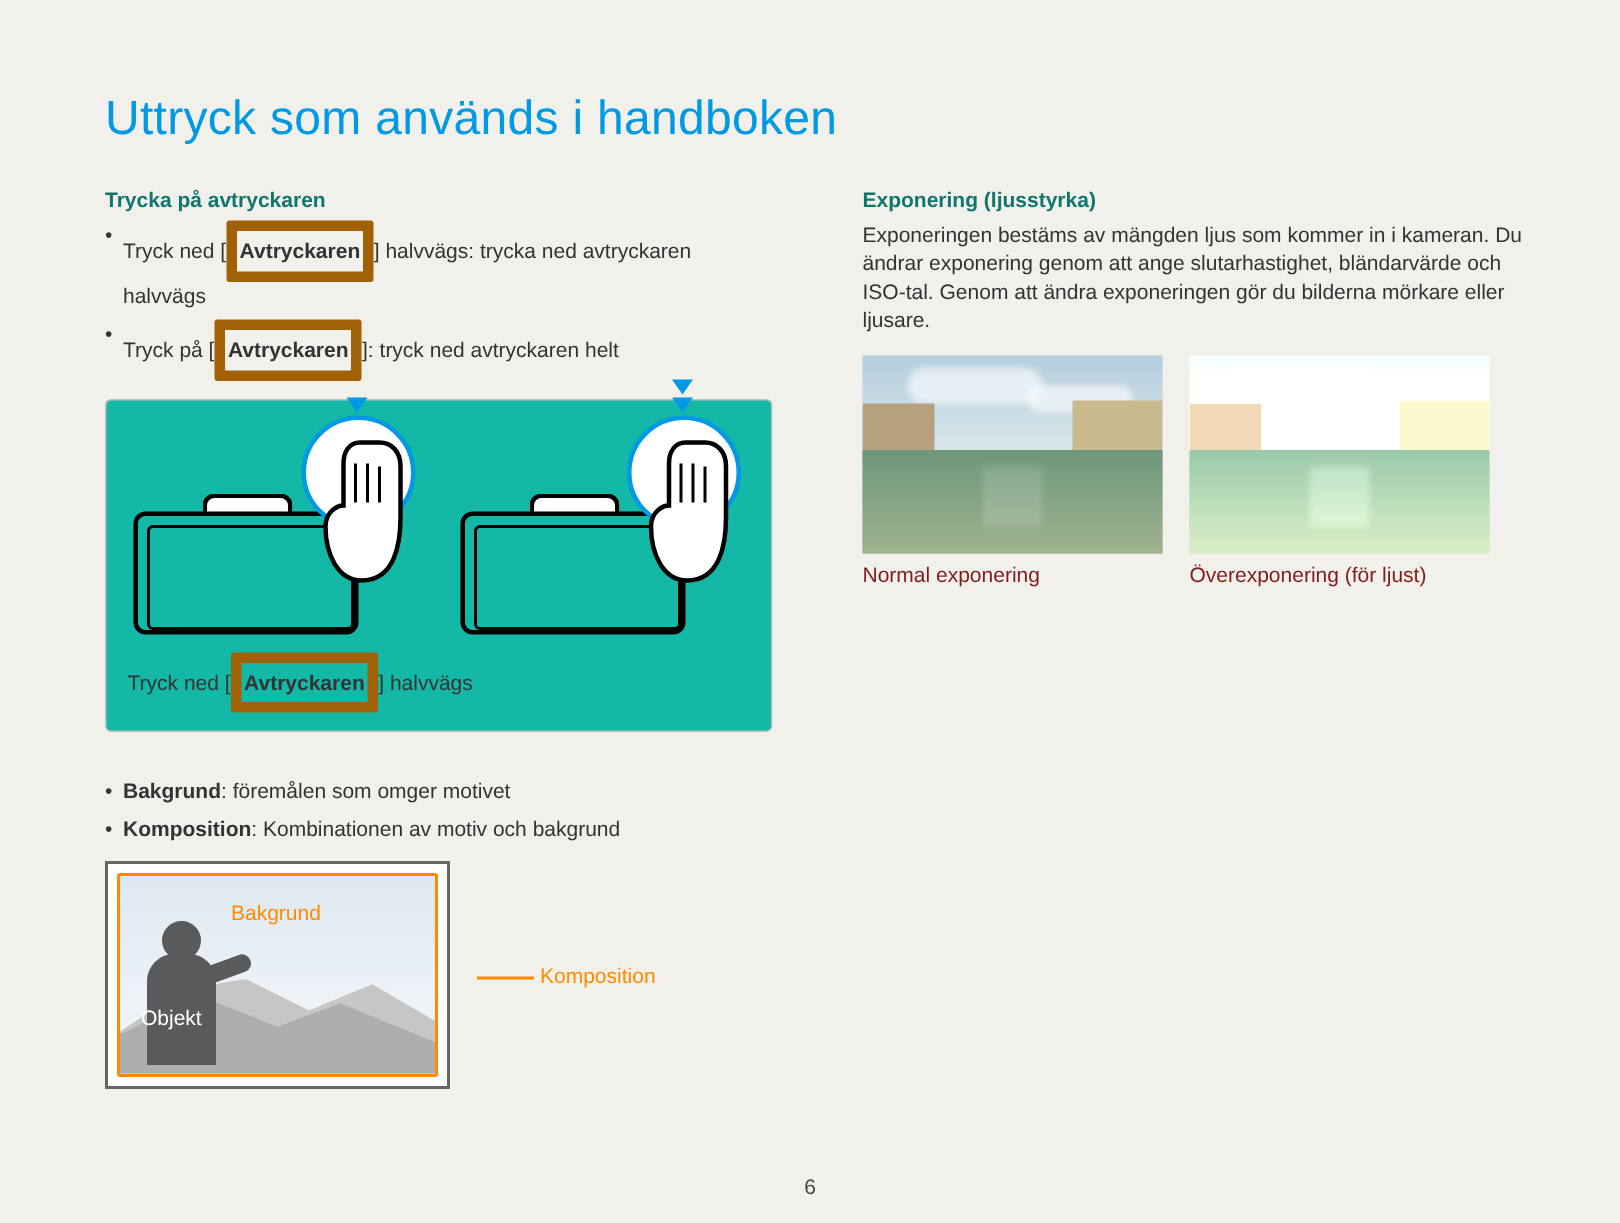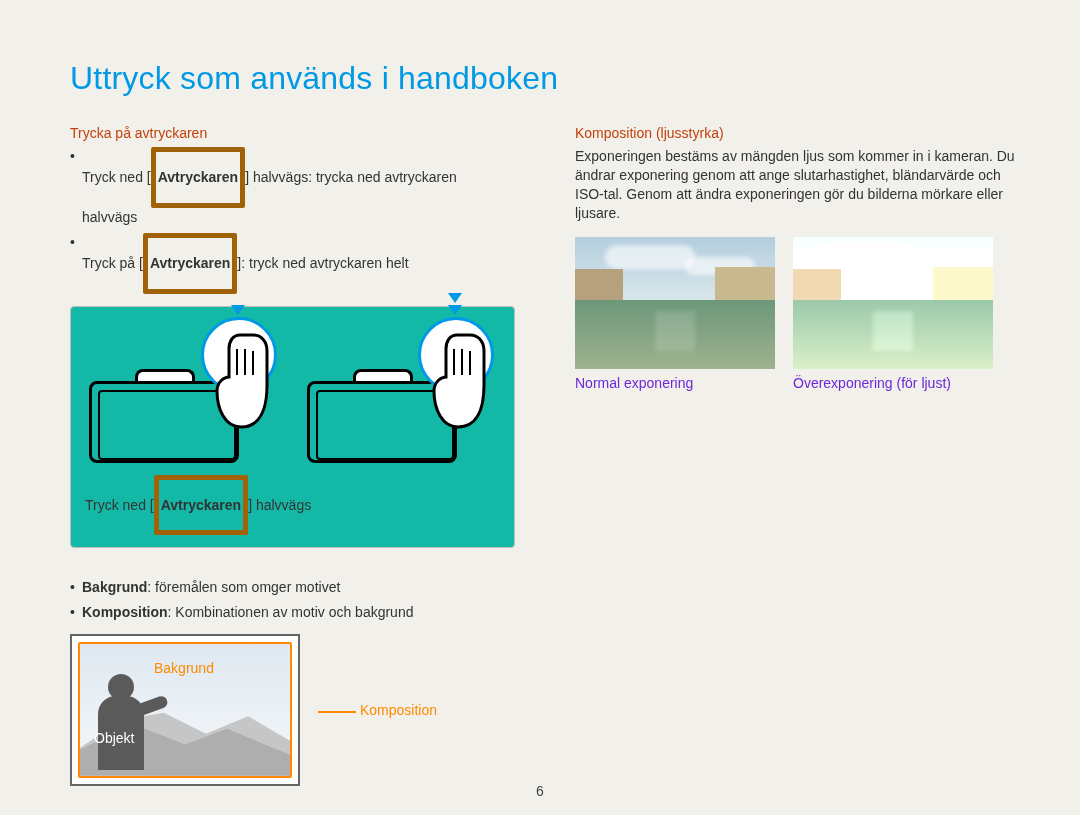--- a/index.html
+++ b/index.html
@@ -23,33 +23,33 @@
     color: #0099e5;
     margin-bottom: 28px;
     letter-spacing: 0.2px;
   }
   .cols {
     display: flex;
     gap: 60px;
   }
   .col { width: 445px; }
   .subhead {
-    font-weight: normal;
+    font-weight: bold;
     font-size: 14px;
     margin-bottom: 6px;
-    color: #c2410c;
+    color: #0f766e;
   }
   p, li { font-size: 14px; line-height: 1.35; color: #333; }
   ul { list-style: none; margin-bottom: 12px; }
   li { position: relative; padding-left: 12px; margin-bottom: 6px; }
   li::before { content: "•"; position: absolute; left: 0; top: 0; }
   .box-key {
-    border: 5px solid #a16207;
+    border: 7px solid #a16207;
     border-radius: 2px;
-    padding: 16px 2px;
+    padding: 4px 2px;
     display: inline-block;
   }
   .bold { font-weight: bold; }
 
   
   .diagram-box {
     border: 1px solid #c0bfbc;
     background: #14b8a6;
     border-radius: 4px;
     padding: 10px 14px 12px 14px;
@@ -164,21 +164,21 @@
   .photo.bright { filter: brightness(1.35) saturate(0.8); }
   .photo .sky { position: absolute; left: 0; right: 0; top: 0; height: 48%; background: linear-gradient(#b4cede, #d8e6ea); }
   .photo .cloud { position: absolute; top: 8px; left: 30px; width: 90px; height: 24px; background: rgba(255,255,255,0.6); border-radius: 14px; filter: blur(2px); }
   .photo .cloud2 { left: 110px; top: 20px; width: 70px; height: 18px; }
   .photo .bldgL { position: absolute; left: 0; top: 32px; width: 48px; height: 40px; background: #b7a07d; }
   .photo .bldgR { position: absolute; right: 0; top: 30px; width: 60px; height: 44px; background: #c9b98f; }
   .photo .water { position: absolute; left: 0; right: 0; bottom: 0; height: 52%; background: linear-gradient(#6c977a, #9fb38e); }
   .photo .refl { position: absolute; left: 40%; bottom: 18px; width: 20%; height: 40px; background: rgba(255,255,255,0.15); filter: blur(2px); }
 
   .caption-row { display: flex; gap: 18px; }
-  .caption { width: 200px; font-size: 14px; color: #6d28d9; }
+  .caption { width: 200px; font-size: 14px; color: #7f1d1d; }
 
   .pagenum {
     position: absolute; left: 0; right: 0; bottom: 16px;
     text-align: center; font-size: 14px; color: #444;
   }
 </style>
 </head>
 <body>
 
 <div class="page">
@@ -252,21 +252,21 @@
             <div class="comp-label-objekt">Objekt</div>
           </div>
         </div>
         <div style="width:40px"></div>
         <div class="comp-external-label">Komposition</div>
       </div>
 
     </div>
 
     <div class="col">
-      <div class="subhead">Komposition (ljusstyrka)</div>
+      <div class="subhead">Exponering (ljusstyrka)</div>
       <p>Exponeringen bestäms av mängden ljus som kommer in i kameran. Du ändrar exponering genom att ange slutarhastighet, bländarvärde och ISO-tal. Genom att ändra exponeringen gör du bilderna mörkare eller ljusare.</p>
 
       <div class="photo-row">
         <div class="photo">
           <div class="sky"></div>
             <div class="cloud"></div>
             <div class="cloud cloud2"></div>
           <div class="bldgL"></div>
             <div class="bldgR"></div>
           <div class="water"></div>

